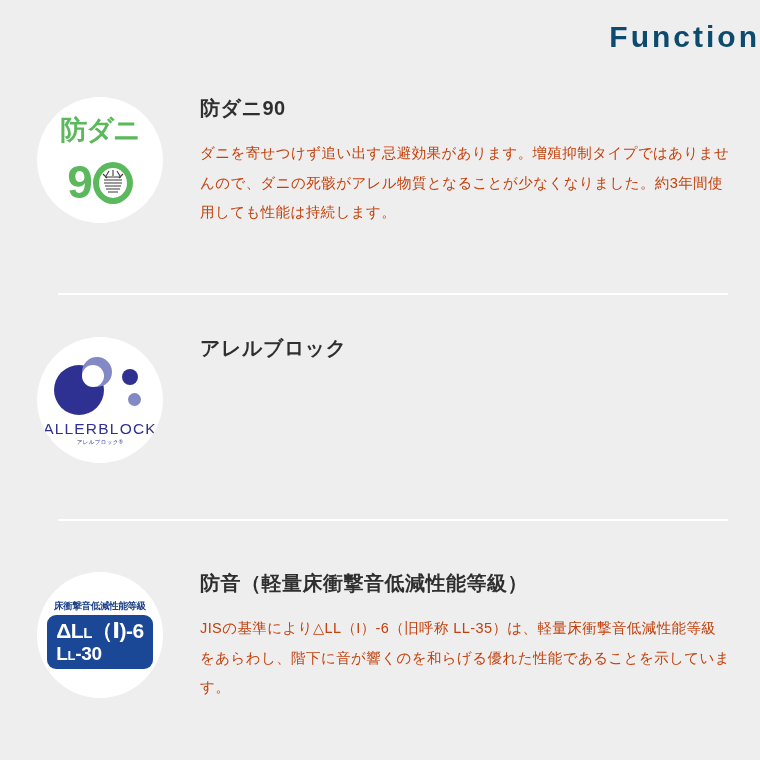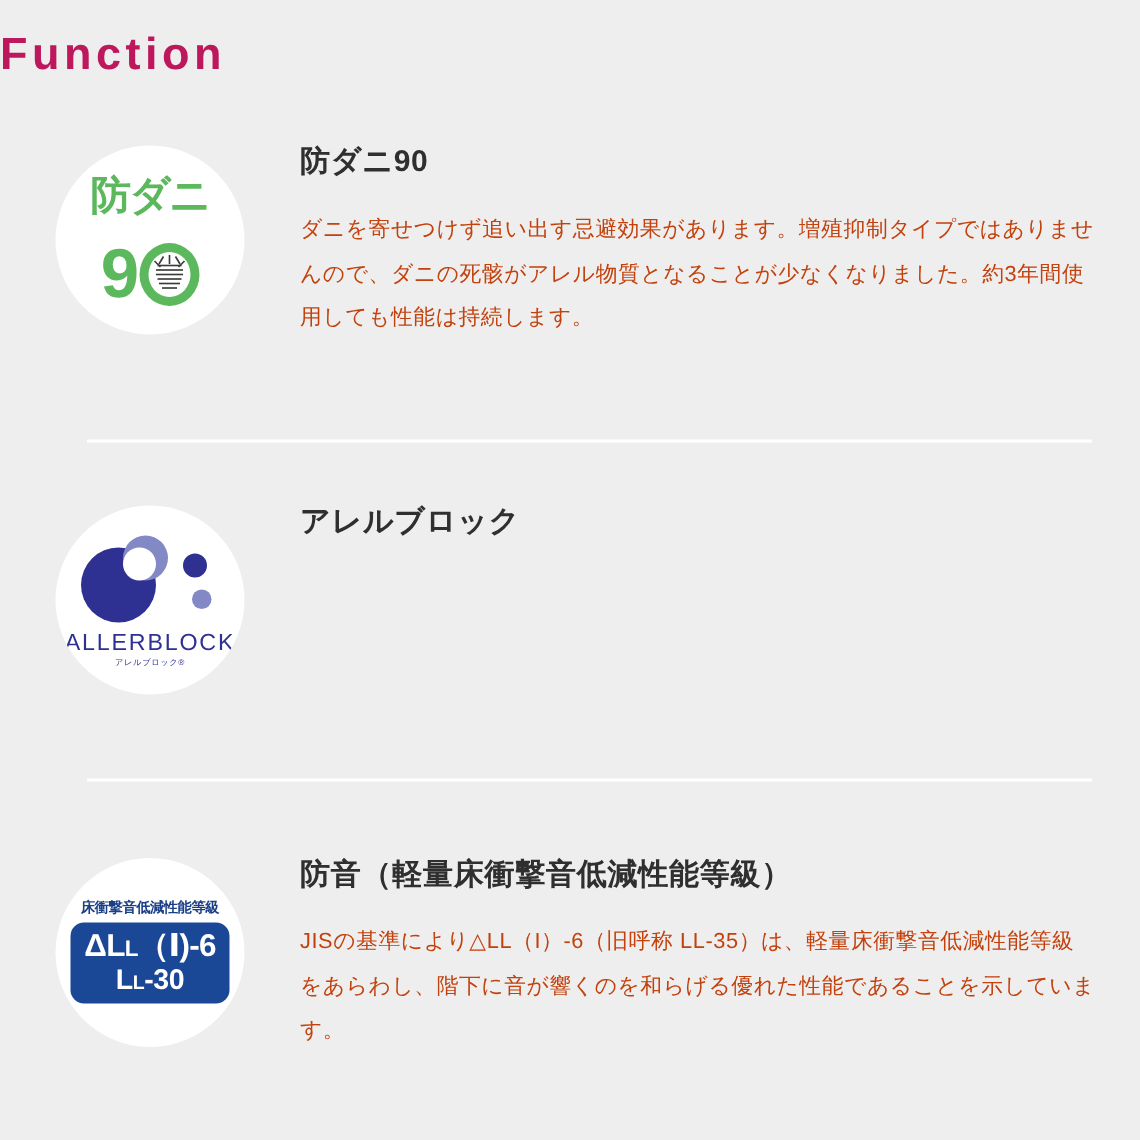--- a/index.html
+++ b/index.html
@@ -20,25 +20,25 @@
     background: #efeeee;
     box-sizing: border-box;
   }
 
   
   .section-title {
     position: absolute;
     top: 20px;
     left: 0;
     width: 760px;
-    text-align: left;
+    text-align: right;
     font-size: 30px;
     font-weight: bold;
     letter-spacing: 3px;
-    color: #be185d;
+    color: #0c4a6e;
   }
 
   
   .feature-row {
     position: absolute;
     left: 0;
     width: 760px;
     display: flex;
     align-items: flex-start;
   }
@@ -211,21 +211,20 @@
     color: #1b3f86;
     letter-spacing: -0.3px;
     line-height: 1;
     margin-bottom: 4px;
     white-space: nowrap;
   }
   .sound-box {
     background: #1b4896;
     border-radius: 9px;
     padding: 5px 9px 6px 9px;
-    text-align: center;
     color: #ffffff;
     line-height: 1;
   }
   .sound-line1 {
     font-size: 21px;
     font-weight: bold;
     letter-spacing: -0.5px;
     white-space: nowrap;
   }
   .sound-line1 .sm { font-size: 15px; }

